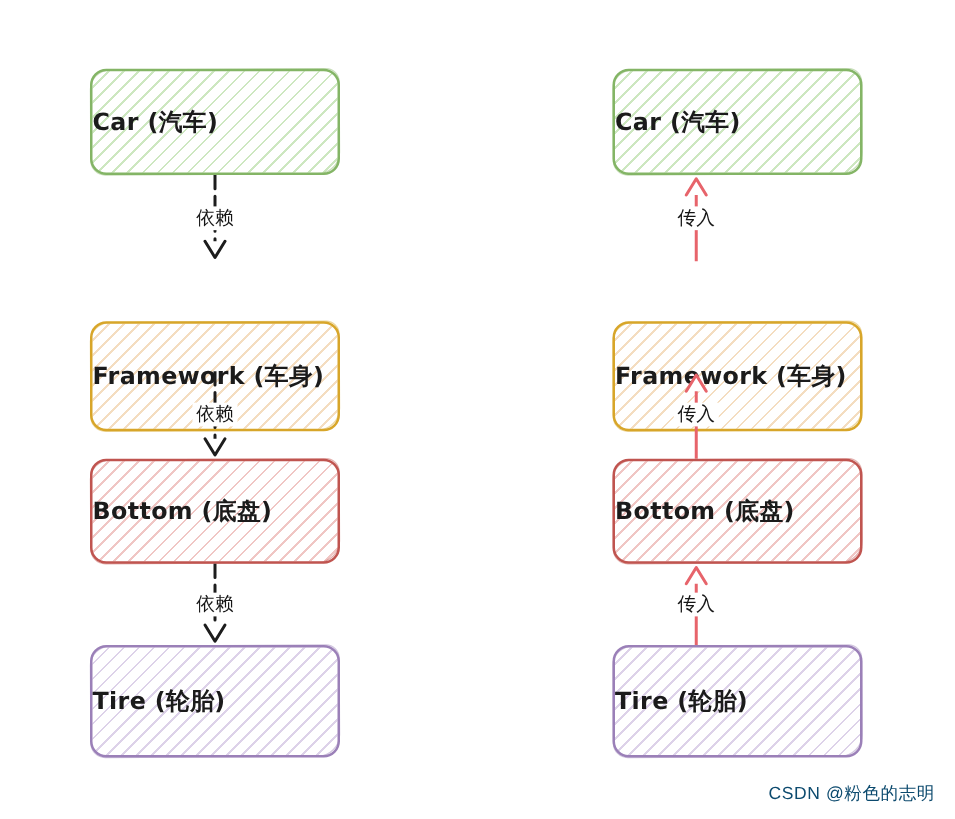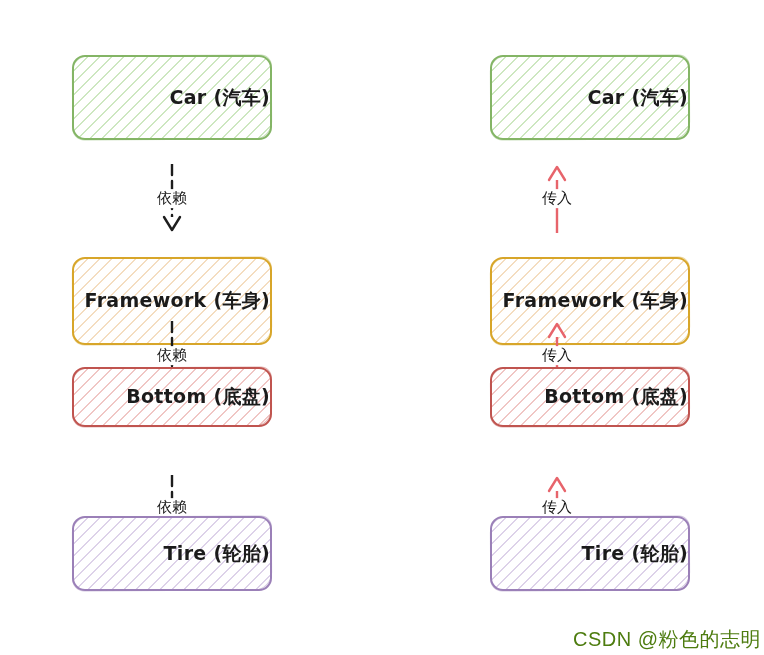--- a/index.html
+++ b/index.html
@@ -7,39 +7,39 @@
     position:relative;width:764px;height:655px;background:#ffffff;overflow:hidden;
     font-family:"DejaVu Sans",sans-serif;
   }
   
   .node{
     position:absolute;box-sizing:border-box;
     background-color:#ffffff;
     background-image:repeating-linear-gradient(135deg, var(--hc) 0 1.6px, transparent 1.6px 8.5px);
     border:2.5px solid var(--bc);
     border-radius:13px;
-    display:flex;align-items:center;justify-content:flex-end;
+    display:flex;align-items:center;justify-content:flex-start;
   }
   .node::before{ 
     content:"";position:absolute;inset:-2px;pointer-events:none;
     border:1.6px solid var(--bc);opacity:.45;
     border-radius:16px 11px 18px 12px;
     transform:rotate(-0.35deg);
   }
   .node-label{
     font-weight:bold;font-size:19px;color:#1b1b1b;letter-spacing:.3px;white-space:nowrap;
   }
   .col-left  .node{left:72px;width:200px;}
   .col-right .node{left:490px;width:200px;}
   .row-1{top:55px;height:85px;}
   .row-2{top:209px;height:88px;margin-top:48px;}
-  .row-3{top:367px;height:60px;}
-  .row-4{top:516px;height:75px;}
+  .row-3{top:367px;height:84px;}
+  .row-4{top:516px;height:90px;}
   
-  .connector{position:absolute;width:44px;margin-top:24px;}
+  .connector{position:absolute;width:44px;}
   .col-left  .connector{left:150px;}
   .col-right .connector{left:535px;}
   .conn-1{top:140px;height:69px;}
   .conn-2{top:297px;height:70px;}
   .conn-3{top:451px;height:65px;}
   .connector svg{display:block;}
   .edge-line{
     stroke:var(--ec);stroke-width:2.4;fill:none;stroke-linecap:round;
     stroke-dasharray:var(--dash,none);
   }
@@ -47,23 +47,23 @@
     stroke:var(--ec);stroke-width:2.4;fill:#ffffff;
     stroke-linejoin:round;stroke-linecap:round;
   }
   .edge-label{
     position:absolute;left:50%;top:50%;transform:translate(-50%,-52%);
     background:#ffffff;padding:0 3px;
     font-size:15px;color:#161616;white-space:nowrap;
   }
   
   .watermark{
-    position:absolute;top:626px;right:3px;
+    position:absolute;top:626px;right:16px;
     font-family:"Liberation Sans",sans-serif;
-    font-size:20px;letter-spacing:.5px;color:#4d7c0f;
+    font-size:14px;letter-spacing:.5px;color:#0c4a6e;
     text-shadow:1px 1px 0 #ffffff;
   }
 </style>
 </head>
 <body>
 
 <div class="canvas">
 
   <div class="col-left">
 

